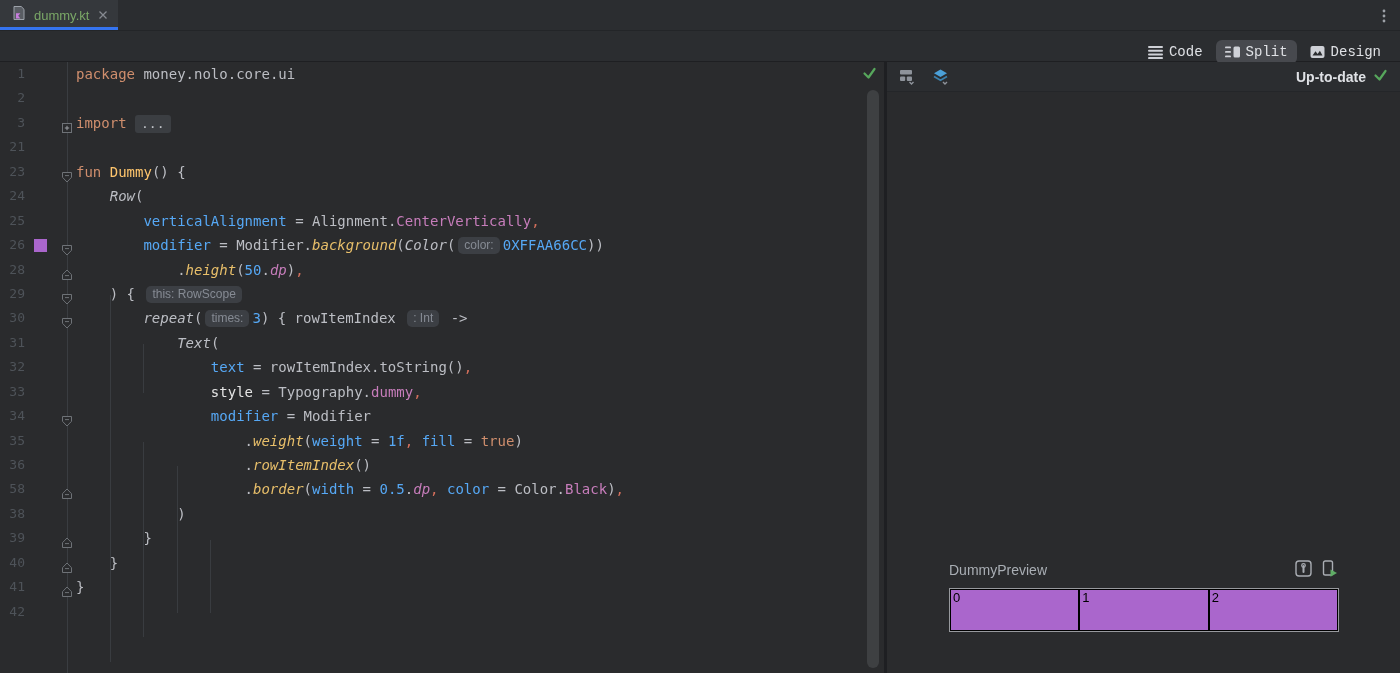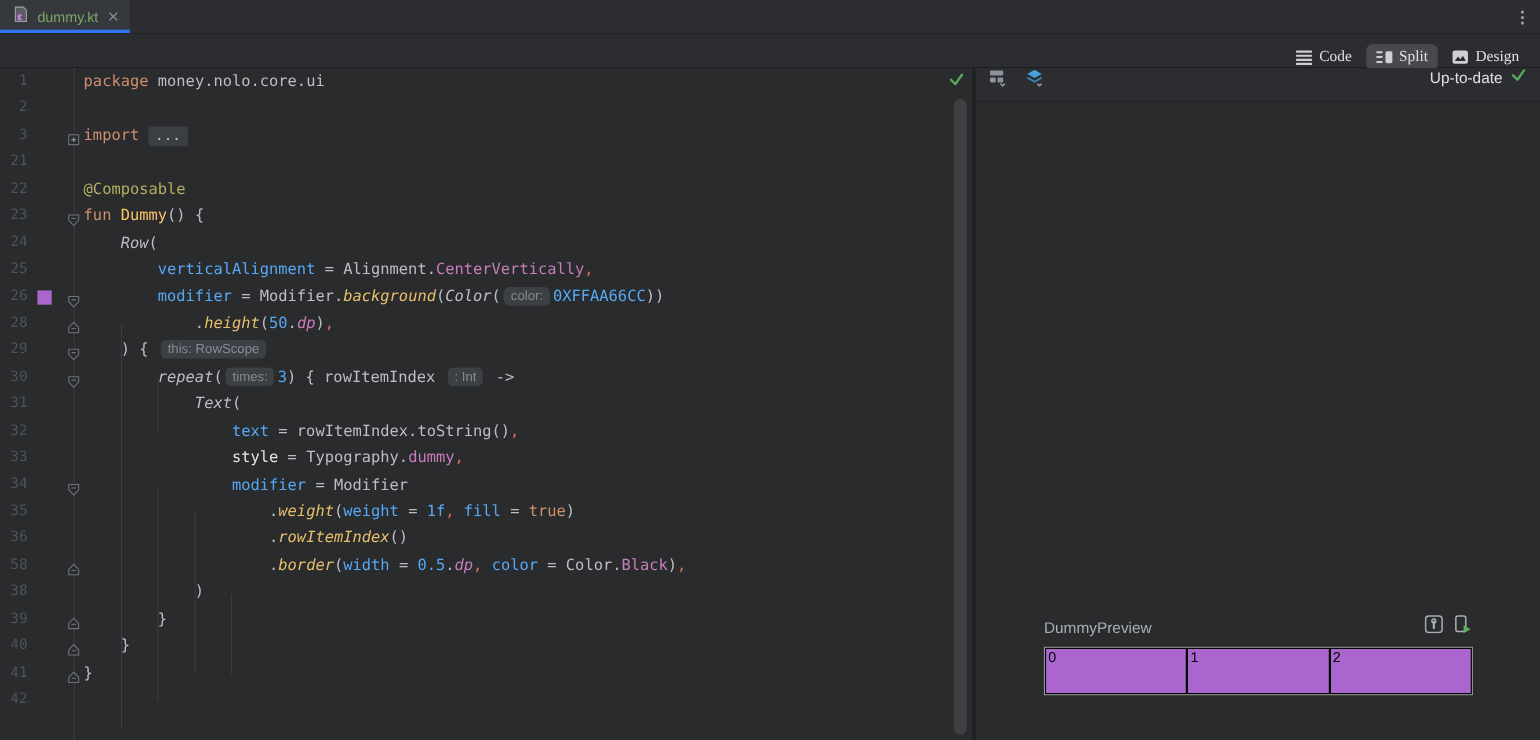--- a/index.html
+++ b/index.html
@@ -16,21 +16,21 @@
   .tab-label { font-size:13px; color:#7AA767; }
   .tab-close { display:flex; align-items:center; margin-left:2px; }
   .kebab { position:absolute; right:8px; top:7px; width:16px; height:18px;
            display:flex; align-items:center; justify-content:center; }
 
   
   .modebar { position:absolute; left:0; top:31px; width:1400px; height:31px;
              background:#2B2D30; border-bottom:1px solid #1E1F22;
              display:flex; align-items:center; justify-content:flex-end; padding-right:10px; gap:4px; }
   .mode { display:inline-flex; align-items:center; gap:6px; padding:4px 9px; border:none;
-          background:transparent; color:#DFE1E5; font-family:Liberation Serif, serif;
+          background:transparent; color:#DFE1E5; font-family:Liberation Mono, monospace;
           font-size:14px; border-radius:6px; cursor:pointer;margin-top:12px; }
   .mode.selected { background:#47494E; }
   .micon { display:flex; align-items:center; }
 
   
   .main { position:absolute; left:0; top:62px; width:1400px; height:611px; display:flex; }
   .editor-pane { position:relative; width:887px; height:611px; background:#2A2B2D;
                  border-right:3px solid #1E1F22; overflow:hidden; }
   .preview-pane { position:relative; flex:1; height:611px; background:#2A2B2D; }
 
@@ -48,21 +48,21 @@
   .chip { display:inline-block; font-family:"Liberation Sans",sans-serif; font-size:12px;
           line-height:15px; padding:1px 6px; border-radius:5px; vertical-align:1px; margin:0 3px; }
   .foldbox { display:inline-block; font-family:"DejaVu Sans Mono",monospace; font-size:13px;
              line-height:18px; padding:0 6px; border-radius:3px; }
   .scrollbar { position:absolute; right:5px; top:28px; width:12px; height:578px;
                border-radius:6px; background:rgba(166,172,182,0.16); }
   .insp-check { position:absolute; right:7px; top:4px; }
 
   
   .ptoolbar { position:absolute; left:0; top:0; width:100%; height:30px; background:#2B2D30;
-              border-bottom:1px solid #242629; display:flex; align-items:flex-start; padding:0 12px; gap:16px; }
+              border-bottom:1px solid #242629; display:flex; align-items:center; padding:0 12px; gap:16px;font-weight:bold; }
   .pticon { display:flex; align-items:center; cursor:pointer; }
   .pstatus { margin-left:auto; display:flex; align-items:center; gap:7px; color:#DFE1E5; font-size:14px; }
   .pitem { position:absolute; left:62px; top:498px; width:390px; }
   .pitem-head { display:flex; align-items:center; justify-content:space-between; height:20px; margin-bottom:8px; }
   .ptitle { color:#A9AEB4; font-size:14px; }
   .picons { display:flex; align-items:center; gap:9px; }
   .prow-outer { border:1px solid #97999D; }
   .prow { display:flex; border:1px solid #000; height:42px; }
   .pcell { flex:1; position:relative; }
   .pcell:not(:last-child) { border-right:2px solid #000; }
@@ -156,24 +156,20 @@
             <span class="lnum">3</span>
             <span class="foldicon"><svg width="12" height="12" viewBox="0 0 12 12">
                 <rect x="1.5" y="1.5" width="9" height="9" fill="#2A2B2D" stroke="#6E7277"></rect>
                 <path d="M3.8 6h4.4M6 3.8v4.4" stroke="#9DA1A7"></path>
               </svg></span>
             <span class="ctext"><span class="tok kw" style="color: rgb(207, 142, 109);">import</span><span class="tok w" style="color: rgb(188, 190, 196);"> </span><span class="foldbox" style="background: rgb(59, 62, 66); color: rgb(191, 194, 199);">...</span></span>
           </div>
           <div class="crow">
             <span class="lnum">21</span>
             <span class="ctext"></span>
-          </div>
-          <div class="crow">
-            <span class="lnum">22</span>
-            <span class="ctext"><span class="tok ann" style="color: rgb(179, 174, 96);">@Composable</span></span>
           </div>
           <div class="crow">
             <span class="lnum">23</span>
             <span class="foldicon"><svg width="12" height="12" viewBox="0 0 12 12">
                 <path d="M1.5 1.5h9v4.8L6 11 1.5 6.3z" fill="#2A2B2D" stroke="#6E7277"></path>
                 <path d="M4 4.6h4" stroke="#6E7277"></path>
               </svg></span>
             <span class="ctext"><span class="tok kw" style="color: rgb(207, 142, 109);">fun</span><span class="tok w" style="color: rgb(188, 190, 196);"> </span><span class="tok decl" style="color: rgb(255, 198, 109);">Dummy</span><span class="tok w" style="color: rgb(188, 190, 196);">() {</span></span>
           </div>
           <div class="crow">

